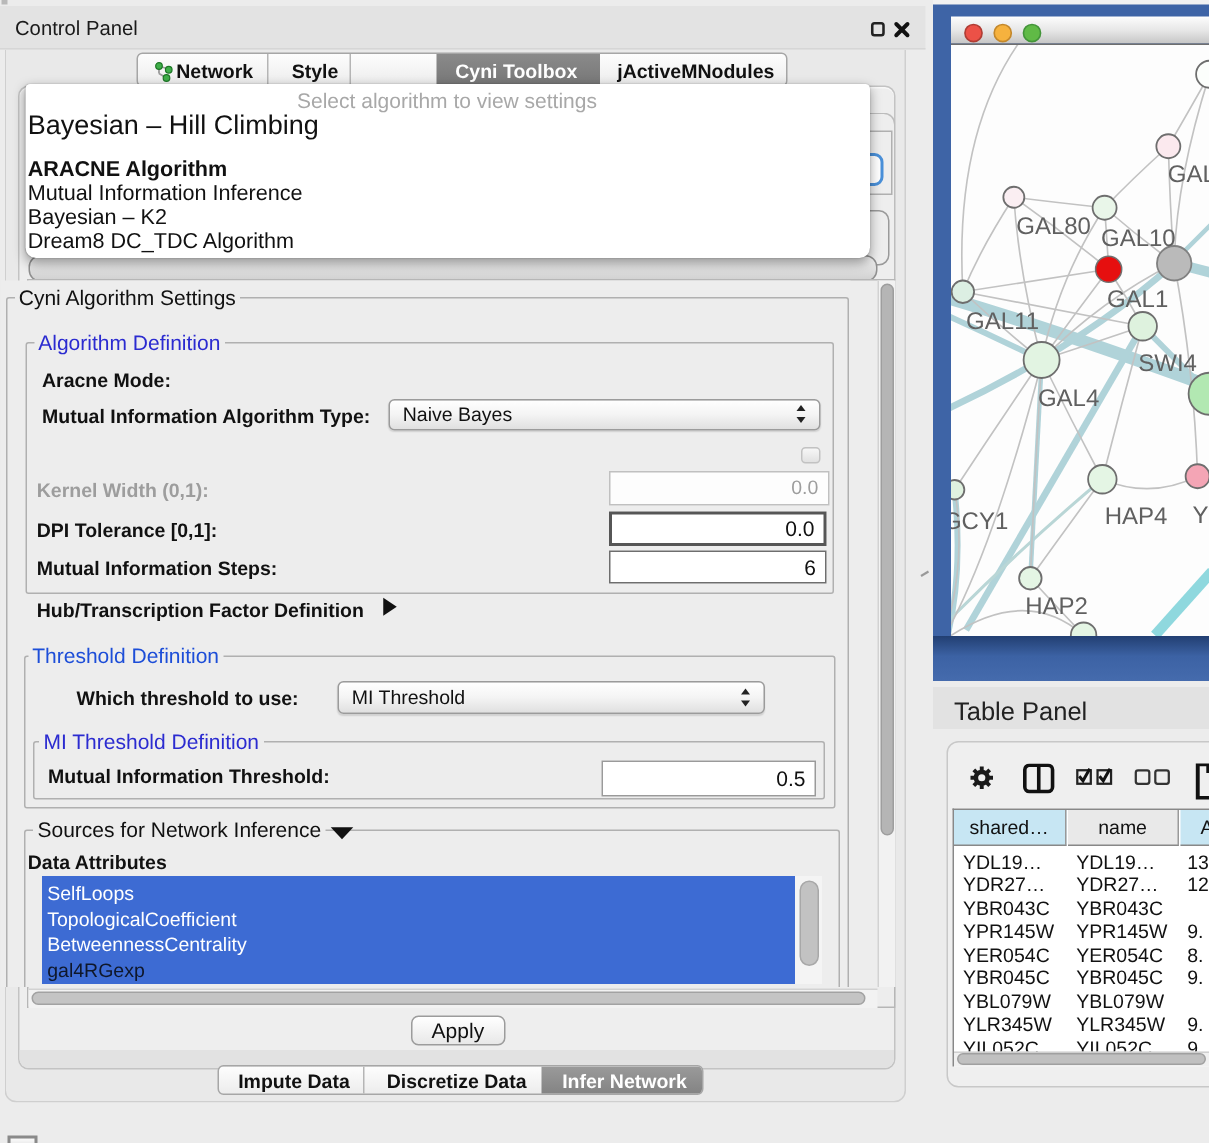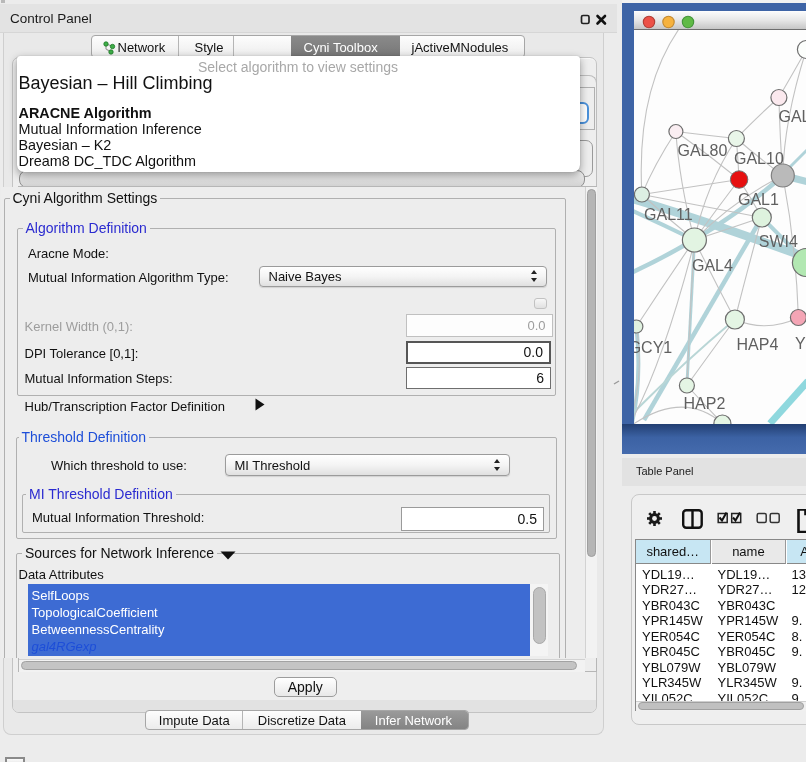--- a/index.html
+++ b/index.html
@@ -1,21 +1,21 @@
 <!DOCTYPE html>
 <html><head>
 <meta charset="utf-8">
 <style>
 * { margin:0; padding:0; box-sizing:border-box; }
 html,body { width:806px; height:762px; overflow:hidden; background:#ececec;
   font-family:"Liberation Sans", sans-serif; font-size:13px; color:#111; }
 .abs { position:absolute; }
 .grp { position:absolute; border:1px solid #b0b0b0; border-radius:2px; }
 .grp > .gt { position:absolute; top:-9px; left:5px; background:#ededed; padding:0 3px; line-height:16px; white-space:nowrap; font-size:14px; }
-.blabel { position:absolute; font-weight:normal; white-space:nowrap; }
+.blabel { position:absolute; font-weight:bold; white-space:nowrap; }
 .combo { position:absolute; border:1px solid #9b9b9b; border-radius:4px;
   background:linear-gradient(180deg,#ffffff 0%,#f4f4f4 50%,#e0e0e0 100%);
   box-shadow:0 1px 1px rgba(0,0,0,0.12); }
 .combo .ct { position:absolute; left:9px; top:50%; transform:translateY(-50%); white-space:nowrap; }
 .arr { position:absolute; right:8px; top:50%; width:7px; height:12px; transform:translateY(-50%); }
 .arr:before { content:""; position:absolute; top:0; left:0;
   border-left:3.5px solid transparent; border-right:3.5px solid transparent; border-bottom:4.5px solid #222; }
 .arr:after { content:""; position:absolute; bottom:0; left:0;
   border-left:3.5px solid transparent; border-right:3.5px solid transparent; border-top:4.5px solid #222; }
 .tfield { position:absolute; background:#fff; text-align:right; }
@@ -116,21 +116,21 @@
     <span class="gt">Sources for Network Inference</span>
   </div>
   <svg class="abs" style="left:218.5px;top:363.5px;" width="16" height="9">
       <path d="M0.5 0.5 L15.5 0.5 L8 8.5 Z" fill="#111"></path>
     </svg>
   <div class="blabel" style="left:17.5px;top:380px;">Data Attributes</div>
   <div class="abs" style="left:26.5px;top:397px;width:502px;height:72px;background:#3d6bd3;"></div>
   <div class="abs" style="left:30.5px;top:401px;color:#fff;">SelfLoops</div>
   <div class="abs" style="left:30.5px;top:418px;color:#fff;">TopologicalCoefficient</div>
   <div class="abs" style="left:30.5px;top:435px;color:#fff;">BetweennessCentrality</div>
-  <div class="abs" style="left:30.5px;top:452px;color:#1d4ed8;font-style:italic;">gal4RGexp</div>
+  <div class="abs" style="left:30.5px;top:452px;color:#0f172a;">gal4RGexp</div>
   <div class="abs" style="left:528.5px;top:397px;width:18.5px;height:72px;background:#f4f4f4;"></div>
   <div class="abs" style="left:531.5px;top:400px;width:13.5px;height:56.5px;background:#c2c2c2;border:1px solid #a8a8a8;border-radius:7px;"></div>
 </div>
 
 <div class="abs" style="left:584.5px;top:187px;width:12px;height:471px;background:#f2f2f2;border-left:1px solid #d2d2d2;"></div>
 <div class="abs" style="left:586.5px;top:189px;width:9px;height:368px;background:#b5b5b5;border:1px solid #9e9e9e;border-radius:5px;"></div>
 
 <div class="abs" style="left:18.5px;top:659px;width:566px;height:12.5px;background:#f2f2f2;border-top:1px solid #d2d2d2;"></div>
 <div class="abs" style="left:21px;top:661px;width:556px;height:9px;background:#c4c4c4;border:1px solid #a2a2a2;border-radius:5px;"></div>
 
@@ -246,21 +246,21 @@
 </svg>
 </div>
 
 <div class="abs" style="left:621.5px;top:424px;width:184.5px;height:30px;background:linear-gradient(180deg,#223f72 0%,#3c62a4 45%,#456bad 100%);"></div>
 
 <div class="abs" style="left:613px;top:372.5px;width:7px;height:5px;"><svg width="7" height="5">
       <path d="M1 4 L6 1" stroke="#999" stroke-width="1.4"></path>
     </svg></div>
 
 <div class="abs" style="left:622px;top:458px;width:184px;height:28px;background:#e2e2e2;"></div>
-<div class="abs" style="left:636px;top:465px;font-size:11px;color:#222;">Table Panel</div>
+<div class="abs" style="left:636px;top:465px;font-size:17px;color:#222;">Table Panel</div>
 <div class="abs" style="left:631px;top:494px;width:200px;height:231px;background:#efefef;border:1px solid #c8c8c8;border-radius:8px;"></div>
 
 <svg class="abs" style="left:645px;top:509px;" width="161" height="24" viewBox="0 0 161 24">
 
   <g fill="#1a1a1a">
     <circle cx="9.5" cy="9.5" r="5.4"></circle>
     <g stroke="#1a1a1a" stroke-width="2.6">
       <path d="M9.5 2 L9.5 17"></path>
         <path d="M2 9.5 L17 9.5"></path>
       <path d="M4.2 4.2 L14.8 14.8"></path>

